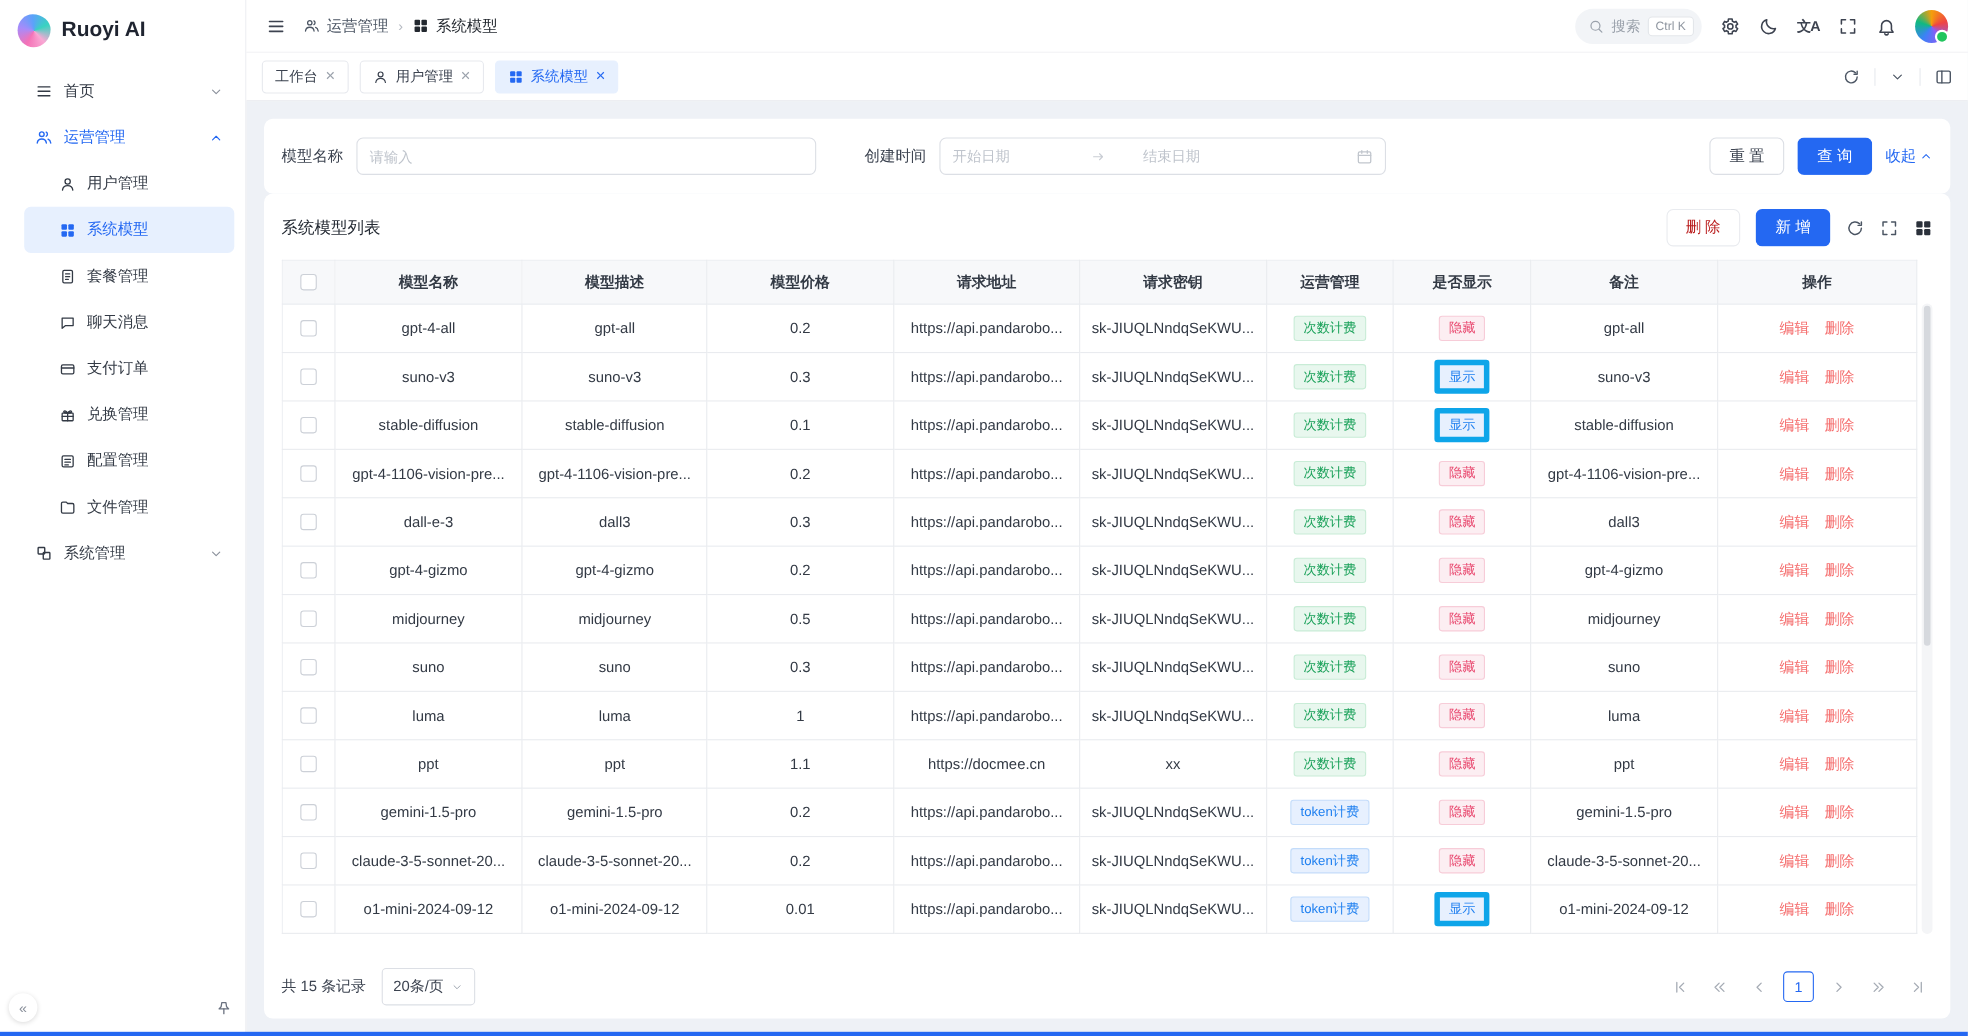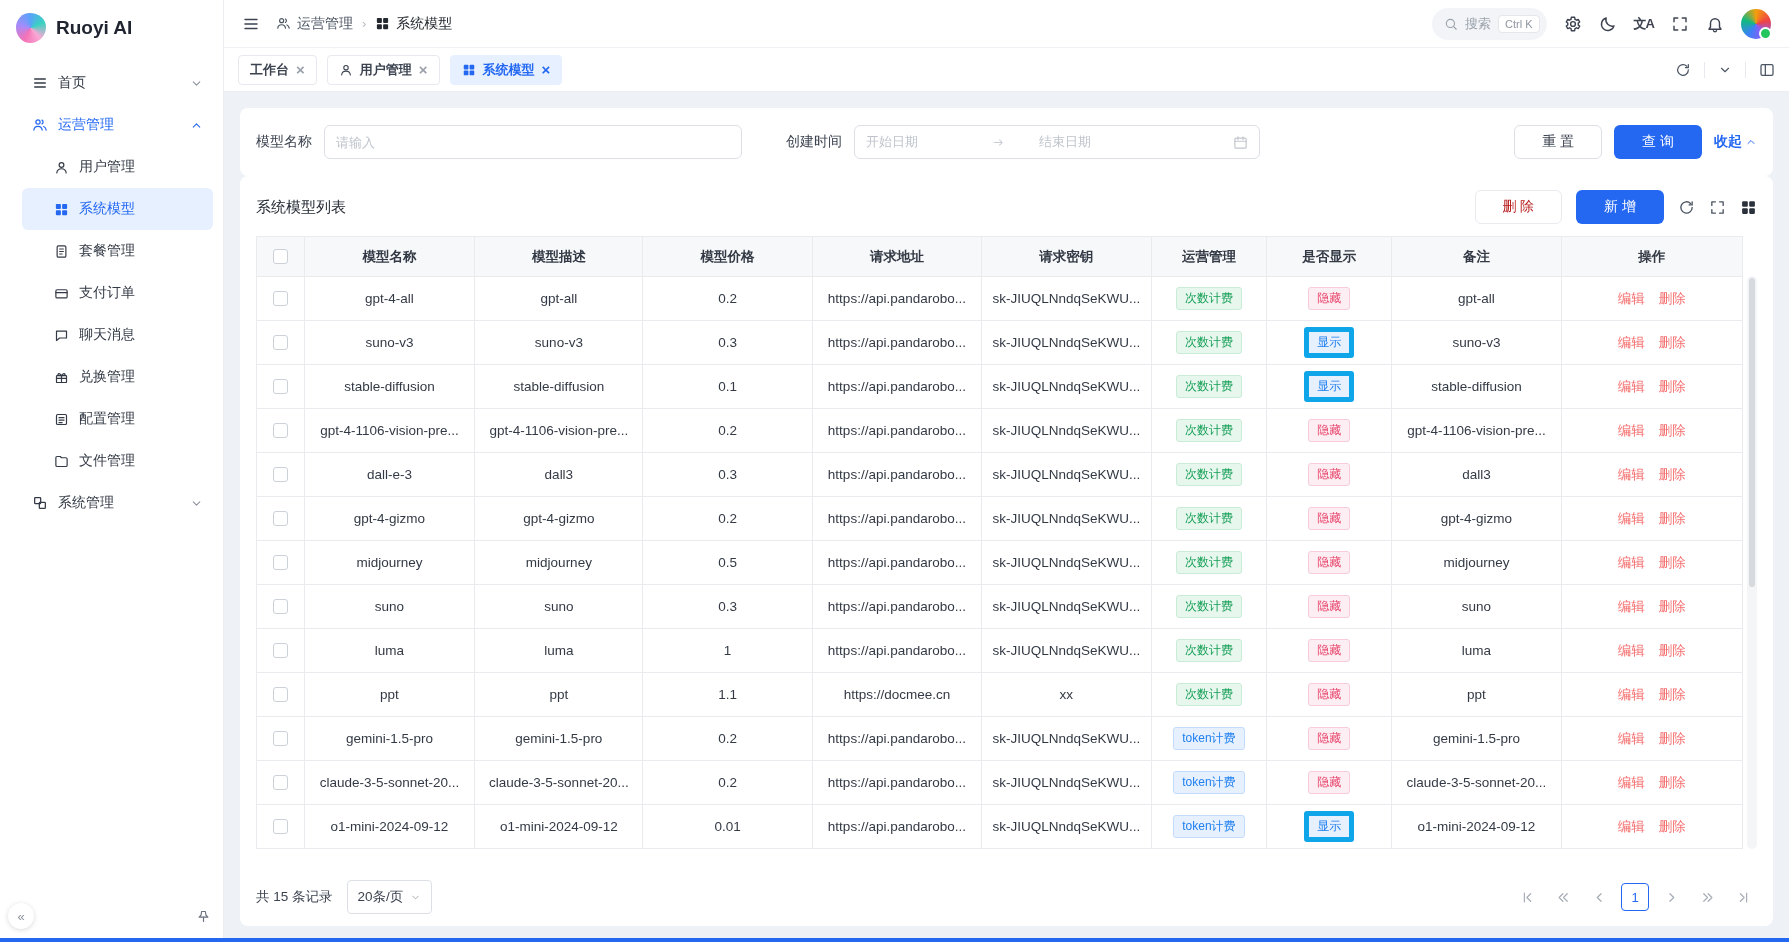--- a/index.html
+++ b/index.html
@@ -54,21 +54,21 @@
   .tb-icon { width:18px; height:18px; color:#3d4350; cursor:pointer; }
   .txt-icon { font-size:13px; font-weight:700; color:#3d4350; cursor:pointer; letter-spacing:-1px; }
   .avatar { width:30px; height:30px; border-radius:50%; position:relative; cursor:pointer;
     background:conic-gradient(#f59e0b,#ef4444,#8b5cf6,#3b82f6,#10b981,#f59e0b); }
   .avatar::after { content:""; position:absolute; right:-1px; bottom:-1px; width:9px; height:9px;
     border-radius:50%; background:#22c55e; border:2px solid #fff; }
 
   
   .tabbar { height:44px; background:#fff; border-bottom:1px solid #ebedf1; display:flex;
             align-items:center; padding:0 14px; }
-  .tabs-list { display:flex; align-items:center; gap:10px;font-weight:bold; }
+  .tabs-list { display:flex; align-items:center; gap:10px; }
   .tab { display:flex; align-items:center; gap:7px; height:30px; padding:0 11px;
          border:1px solid #e7e9ee; border-radius:4px; font-size:13px; color:#3c4350;
          cursor:pointer; background:#fff; white-space:nowrap; }
   .tab.active { background:#e7f0fe; border-color:#e7f0fe; color:var(--primary,#2468f2); }
   .tab .icon { width:14px; height:14px; }
   .tab .close { font-size:15px; color:#9aa1ab; line-height:1; cursor:pointer; }
   .tab.active .close { color:var(--primary,#2468f2); }
   .tabbar-right { margin-left:auto; display:flex; align-items:center; gap:13px; color:#4b5563; }
   .tb-divider { width:1px; height:16px; background:#e7e9ee; }
 
@@ -78,27 +78,27 @@
   .f-label { font-size:14px; color:#3c4350; margin-right:12px; white-space:nowrap; }
   .f-label.gap { margin-left:44px; }
   .f-input { width:418px; height:34px; border:1px solid #dcdfe5; border-radius:6px; padding:0 11px;
              font-size:13px; color:#333a45; outline:none; font-family:inherit; }
   .f-input::placeholder { color:#bfc4cc; }
   .date-range { width:406px; height:34px; border:1px solid #dcdfe5; border-radius:6px; display:flex;
                 align-items:center; padding:0 11px; gap:10px; color:#bfc4cc; font-size:13px; cursor:pointer; }
   .date-arrow { width:13px; height:13px; color:#c9cdd4; margin:0 24px 0 64px; }
   .date-cal { width:15px; height:15px; color:#c1c6cd; margin-left:auto; }
   .filter-right { margin-left:auto; display:flex; align-items:center; gap:12px; }
-  .btn { height:34px; padding:0 27px; border-radius:6px; font-size:14px; display:inline-flex;
+  .btn { height:34px; padding:0 17px; border-radius:6px; font-size:14px; display:inline-flex;
          align-items:center; justify-content:center; cursor:pointer; border:1px solid transparent;
          white-space:nowrap; font-family:inherit; }
   .btn-default { background:#fff; border-color:#dcdfe5; color:#3c4350; }
   .btn-primary { background:var(--primary,#2468f2); color:#fff; }
   .btn-disabled { background:#fff; border-color:#e9ebef; color:#b91c1c; cursor:not-allowed;font-family:Liberation Serif, serif; }
-  .link-blue { color:var(--primary,#2468f2); font-size:14px; font-weight:700; display:flex;
+  .link-blue { color:var(--primary,#2468f2); font-size:14px; font-weight:400; display:flex;
                align-items:center; gap:3px; cursor:pointer; }
   .link-blue .icon { width:12px; height:12px; }
 
   
   .table-card { background:#fff; border-radius:8px; padding:14px 16px 12px; flex:1; min-height:0;
                 display:flex; flex-direction:column; }
   .tc-toolbar { display:flex; align-items:center; margin-bottom:12px;justify-content:center; }
   .tc-title { font-size:15px; color:#242a33; }
   .tc-right { margin-left:auto; display:flex; align-items:center; gap:14px; }
   .tool-icon { width:17px; height:17px; color:#4b5563; cursor:pointer; }
@@ -209,34 +209,34 @@
                 <rect x="5" y="3" width="14" height="18" rx="2"></rect>
                 <path d="M9 8h6M9 12h6M9 16h4"></path>
               </svg>
             </span>
             <span>套餐管理</span>
           </div>
 
           <div class="menu-item sub">
             <span class="icon i15">
               <svg viewBox="0 0 24 24">
+                <path d="M4 5h16v11H9l-5 4z"></path>
+              </svg>
+            </span>
+            <span>聊天消息</span>
+          </div>
+
+          <div class="menu-item sub">
+            <span class="icon i15">
+              <svg viewBox="0 0 24 24">
                 <rect x="3" y="6" width="18" height="13" rx="2"></rect>
                 <path d="M3 10.5h18"></path>
               </svg>
             </span>
             <span>支付订单</span>
-          </div>
-
-          <div class="menu-item sub">
-            <span class="icon i15">
-              <svg viewBox="0 0 24 24">
-                <path d="M4 5h16v11H9l-5 4z"></path>
-              </svg>
-            </span>
-            <span>聊天消息</span>
           </div>
 
           <div class="menu-item sub">
             <span class="icon i15">
               <svg viewBox="0 0 24 24">
                 <rect x="4" y="9" width="16" height="11" rx="1"></rect>
                 <path d="M4 13.5h16M12 9v11M12 9C10 6 7.5 5 6.5 6.5S8.5 9 12 9zm0 0c2-3 4.5-4 5.5-2.5S15.5 9 12 9z"></path>
               </svg>
             </span>
             <span>兑换管理</span>

